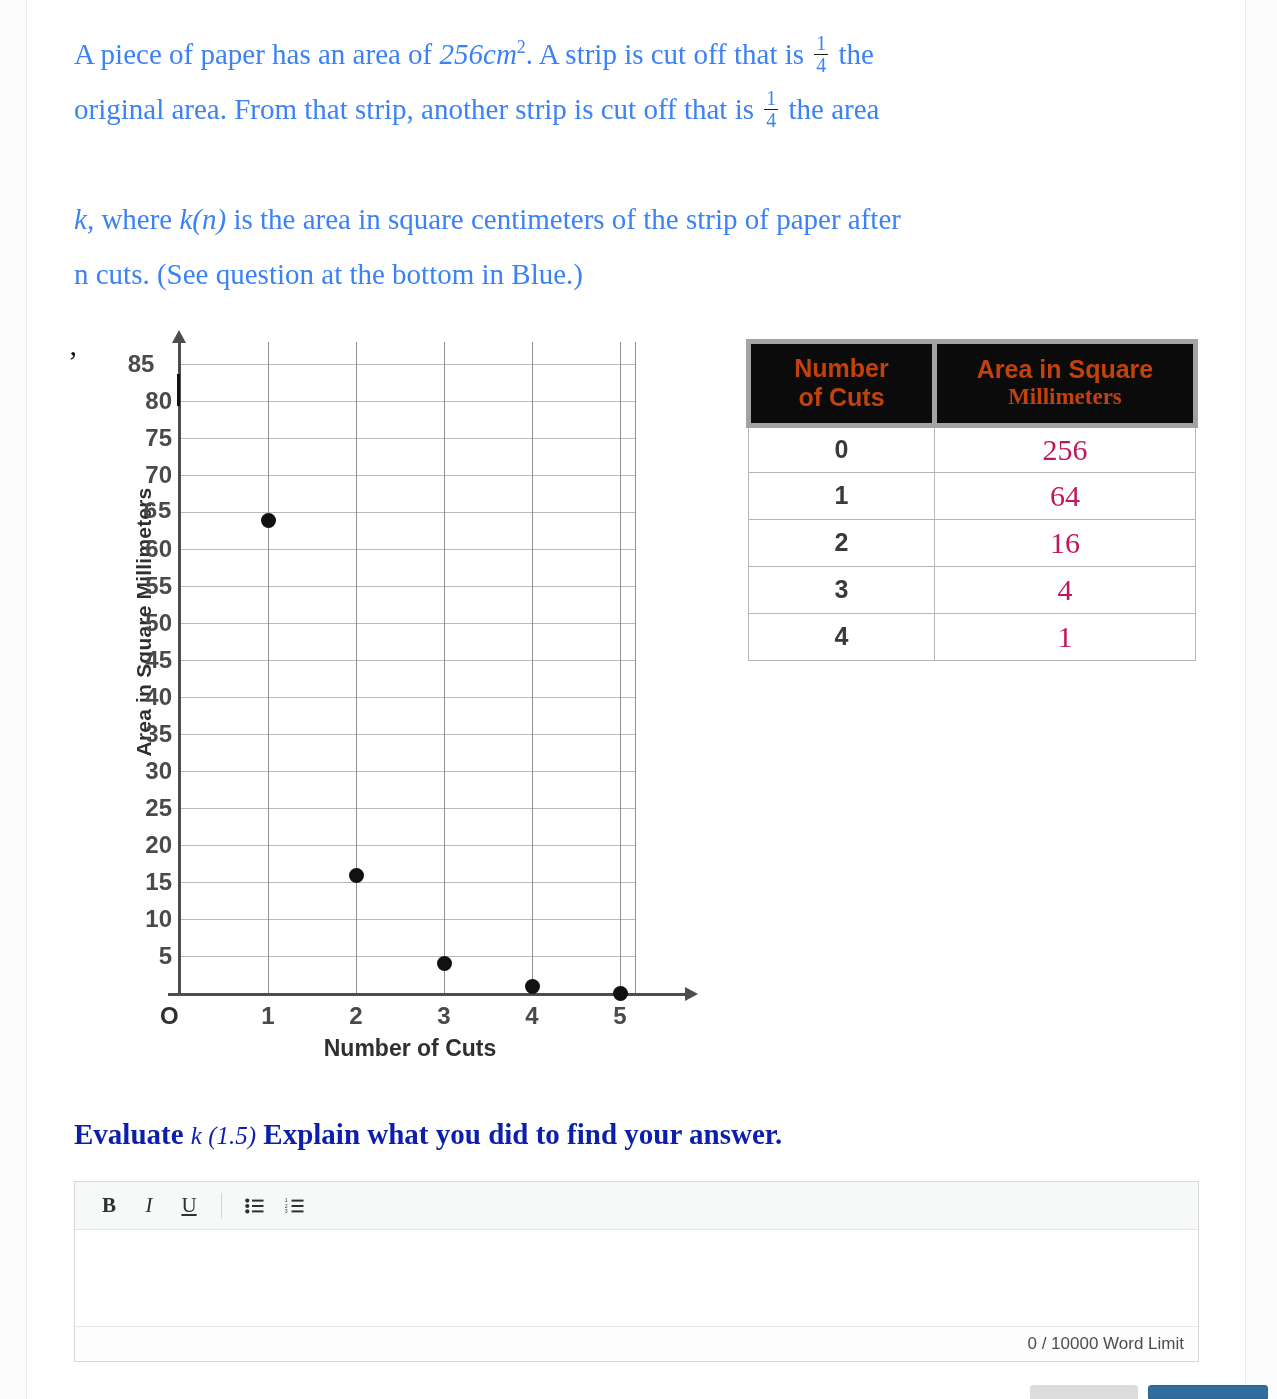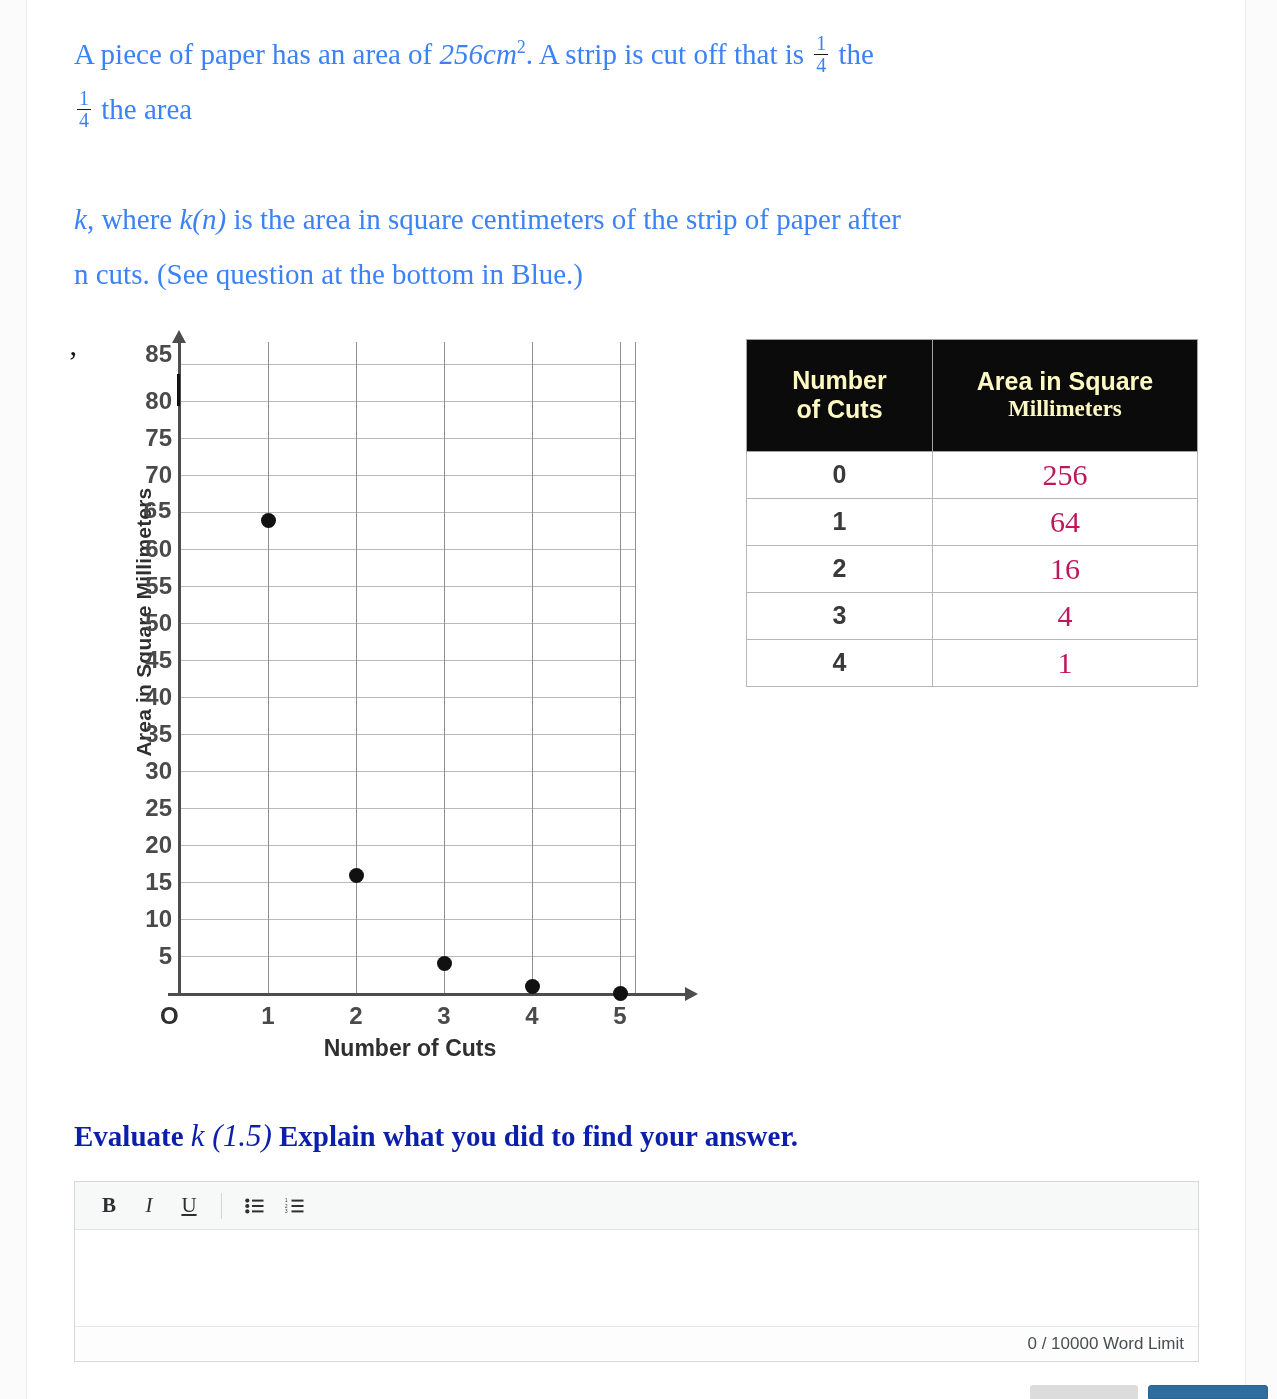--- a/index.html
+++ b/index.html
@@ -122,23 +122,23 @@
 
   
   #data-table {
     position: absolute; left: 746px; top: 339px;
     width: 452px;
     border-collapse: collapse;
     background: #fff;
     border: 1px solid #5a5a5a;
   }
   #data-table th {
-    background: #0b0b0b; color: #fef9c3;
-    border: 1px solid #a3a3a3;
-    padding: 26px 4px;
+    background: #0b0b0b; color: #c2410c;
+    border: 5px solid #a3a3a3;
+    padding: 10px 4px;
     line-height: 1.17;
   }
   #data-table th.th-cuts {
     width: 186px;
     font-family: "Liberation Sans", sans-serif;
     font-weight: bold; font-size: 25px;
   }
   #data-table th.th-area {
     font-family: "Liberation Sans", sans-serif;
     font-weight: bold; font-size: 25px;
@@ -169,21 +169,21 @@
     font-family: "Liberation Serif", serif;
     font-weight: bold;
     font-size: 29px;
     color: #0b1faa;
     line-height: 1.2;
   }
   .question .kfn {
     font-family: "Liberation Serif", serif;
     font-weight: normal;
     font-style: italic;
-    font-size: 31px;
+    font-size: 25px;
   }
 
   
   #editor {
     position: absolute; left: 74px; top: 1181px;
     width: 1125px; height: 181px;
     border: 1px solid #d8d8d8;
     background: #ffffff;
   }
   #toolbar {
@@ -230,21 +230,21 @@
 <body>
 
 <div id="page">
 
   <div class="left-edge"></div>
   <div class="right-edge"></div>
 
   <div class="prompt">
     <span>A piece of paper has an area of </span><span class="math">256cm</span><sup class="sq">2</sup><span>. A strip is cut off that is </span><span class="frac"><span class="num">1</span><span class="den">4</span></span><span> the</span>
     <br>
-    <span class="frac"><span class="num">1</span><span class="den">4</span></span><span> the area</span>
+    <span>original area. From that strip, another strip is cut off that is </span><span class="frac"><span class="num">1</span><span class="den">4</span></span><span> the area</span>
     <br>
     <br>
     <span class="math">k</span><span>, where </span><span class="math">k(n)</span><span> is the area in square centimeters of the strip of paper after</span>
     <br>
     <span>n cuts. (See question at the bottom in Blue.)</span>
   </div>
 
   <div id="graph-wrap">
     <div class="comma-mark">’</div>
 
@@ -262,21 +262,21 @@
         <div class="ylabel" style="top: 392px;">35</div>
         <div class="ylabel" style="top: 355px;">40</div>
         <div class="ylabel" style="top: 318px;">45</div>
         <div class="ylabel" style="top: 281px;">50</div>
         <div class="ylabel" style="top: 244px;">55</div>
         <div class="ylabel" style="top: 207px;">60</div>
         <div class="ylabel" style="top: 170px; font-family: Liberation Mono, monospace;">65</div>
         <div class="ylabel" style="top: 133px;">70</div>
         <div class="ylabel" style="top: 96px;">75</div>
         <div class="ylabel" style="top: 59px;">80</div>
-        <div class="ylabel" style="top: 12px;">85</div>
+        <div class="ylabel" style="top: 22px; text-align: center;">85</div>
       </div>
     <div id="xlabels">
         <div class="xlabel" style="left: 208px; top: 672px;">1</div>
         <div class="xlabel" style="left: 296px; top: 672px;">2</div>
         <div class="xlabel" style="left: 384px; top: 672px;">3</div>
         <div class="xlabel" style="left: 472px; top: 672px;">4</div>
         <div class="xlabel" style="left: 560px; top: 672px;">5</div>
       </div>
 
     <div id="grid">

